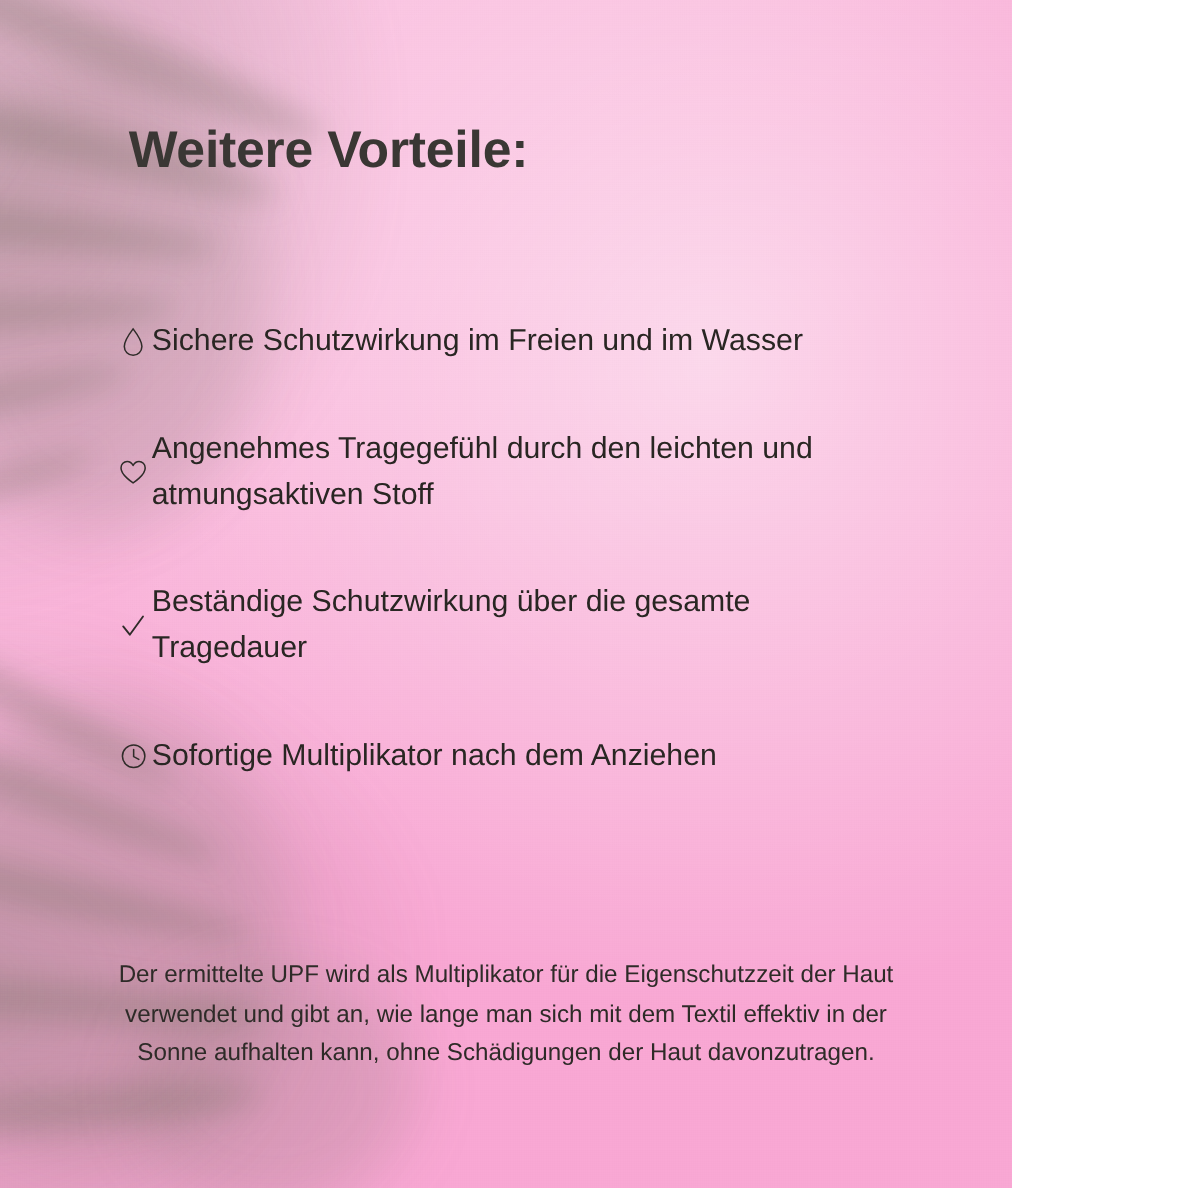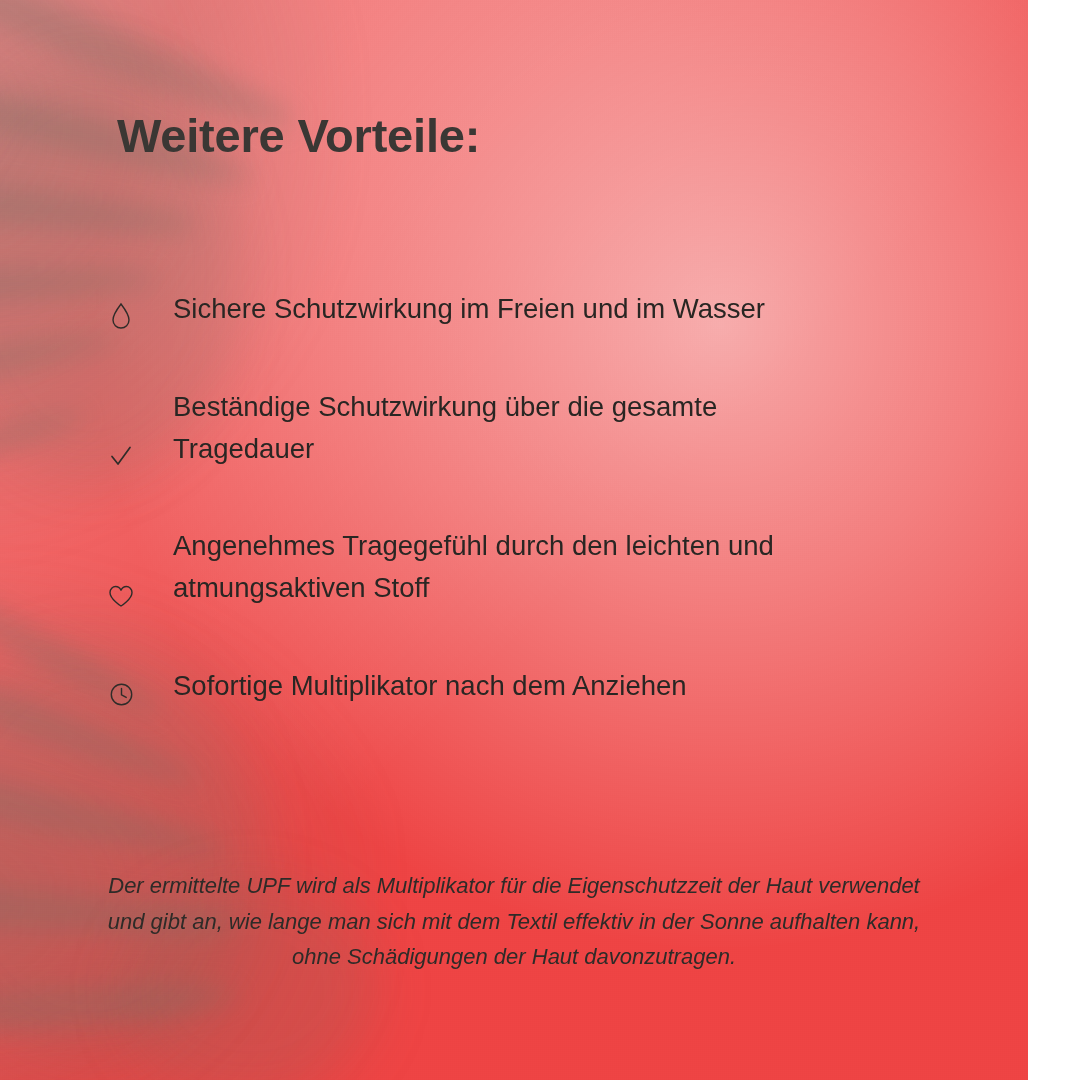--- a/index.html
+++ b/index.html
@@ -8,23 +8,23 @@
   }
   body {
     width: 1080px;
     height: 1080px;
     overflow: hidden;
     font-family: "Liberation Sans", sans-serif;
   }
 
   .canvas {
     position: relative;
-    width: 1028px;
+    width: 920px;
     height: 1080px;
-    background: #ef4444;
+    background: #f9a8d4;
     overflow: hidden;
   }
 
   
   .paper-texture {
     position: absolute;
     inset: 0;
     background:
       radial-gradient(circle at 70% 30%, rgba(255,255,255,0.55) 0%, rgba(255,255,255,0.0) 60%),
       linear-gradient(135deg, rgba(255,255,255,0.35) 0%, rgba(235,231,226,0) 55%);
@@ -97,23 +97,22 @@
 
   .benefits {
     position: absolute;
     left: 104px;
     top: 288px;
     width: 880px;
   }
 
   .benefit {
     display: flex;
-    align-items: flex-end;
+    align-items: center;
     margin-bottom: 56px;
-    gap: 35px;
   }
   .benefit:last-child { margin-bottom: 0; }
 
   .benefit-icon {
     flex: 0 0 auto;
     width: 34px;
     display: flex;
     justify-content: center;
     align-items: flex-start;
     padding-top: 4px;
@@ -127,21 +126,20 @@
     color: #292623;
     max-width: 640px;
   }
 
   .footnote {
     position: absolute;
     left: 100px;
     right: 100px;
     top: 868px;
     text-align: center;
-    font-style: italic;
     font-size: 22px;
     line-height: 1.62;
     color: #2e2b28;
   }
 </style>
 </head>
 <body>
 
 <div class="canvas">
 
@@ -180,34 +178,34 @@
         <span class="benefit-icon">
           <svg width="22" height="28" viewBox="0 0 22 28" fill="none" stroke="#2f2c29" stroke-width="1.4">
             <path d="M11 2 C11 2 3 12.5 3 18 C3 22.4 6.6 26 11 26 C15.4 26 19 22.4 19 18 C19 12.5 11 2 11 2 Z"></path>
           </svg>
         </span>
         <span class="benefit-text">Sichere Schutzwirkung im Freien und im Wasser</span>
       </div>
 
       <div class="benefit">
         <span class="benefit-icon">
+          <svg width="26" height="25" viewBox="0 0 26 25" fill="none" stroke="#2f2c29" stroke-width="1.4" stroke-linejoin="round">
+            <path d="M13 22 C13 22 2 15 2 8.4 C2 4.9 4.7 2.5 7.6 2.5 C10 2.5 12 4.2 13 6.2 C14 4.2 16 2.5 18.4 2.5 C21.3 2.5 24 4.9 24 8.4 C24 15 13 22 13 22 Z"></path>
+          </svg>
+        </span>
+        <span class="benefit-text">Angenehmes Tragegefühl durch den leichten und atmungsaktiven Stoff</span>
+      </div>
+
+      <div class="benefit">
+        <span class="benefit-icon">
           <svg width="24" height="26" viewBox="0 0 24 26" fill="none" stroke="#2f2c29" stroke-width="1.7" stroke-linecap="round" stroke-linejoin="round">
             <path d="M3 13.5 L9 21 L21 4.5"></path>
           </svg>
         </span>
         <span class="benefit-text">Beständige Schutzwirkung über die gesamte Tragedauer</span>
-      </div>
-
-      <div class="benefit">
-        <span class="benefit-icon">
-          <svg width="26" height="25" viewBox="0 0 26 25" fill="none" stroke="#2f2c29" stroke-width="1.4" stroke-linejoin="round">
-            <path d="M13 22 C13 22 2 15 2 8.4 C2 4.9 4.7 2.5 7.6 2.5 C10 2.5 12 4.2 13 6.2 C14 4.2 16 2.5 18.4 2.5 C21.3 2.5 24 4.9 24 8.4 C24 15 13 22 13 22 Z"></path>
-          </svg>
-        </span>
-        <span class="benefit-text">Angenehmes Tragegefühl durch den leichten und atmungsaktiven Stoff</span>
       </div>
 
       <div class="benefit">
         <span class="benefit-icon">
           <svg width="25" height="25" viewBox="0 0 25 25" fill="none" stroke="#2f2c29" stroke-width="1.4" stroke-linecap="round">
             <circle cx="12.5" cy="12.5" r="10.2"></circle>
             <path d="M12.5 6.4 L12.5 12.8 L17.2 15.4"></path>
           </svg>
         </span>
         <span class="benefit-text">Sofortige Multiplikator nach dem Anziehen</span>

